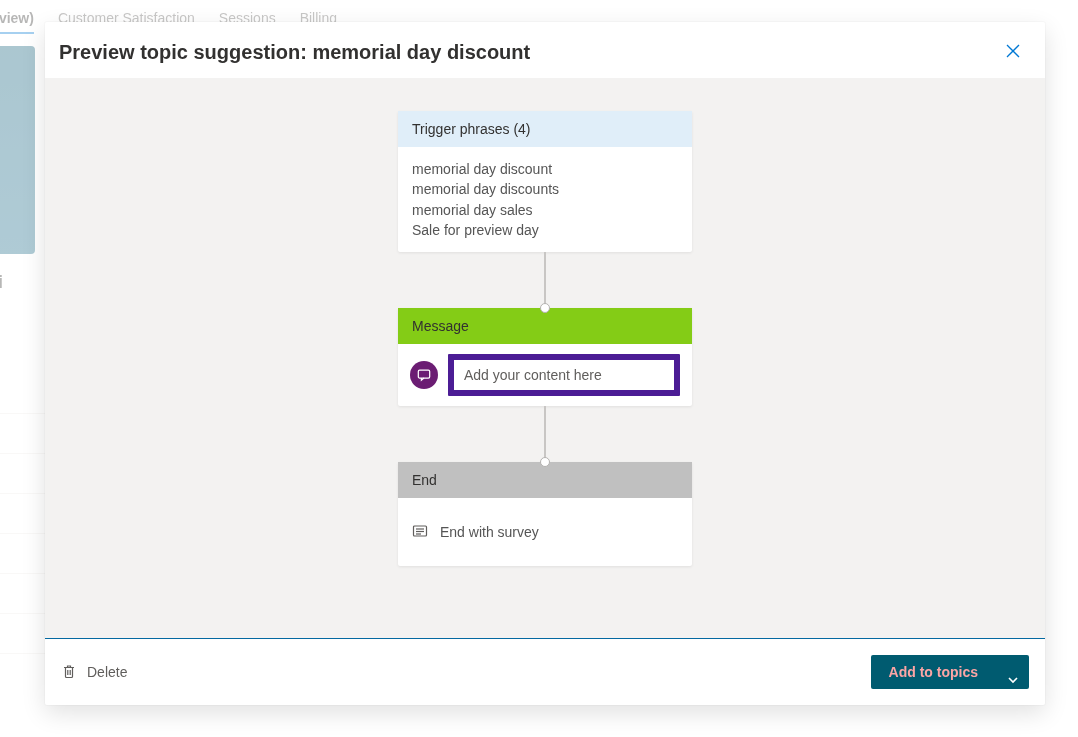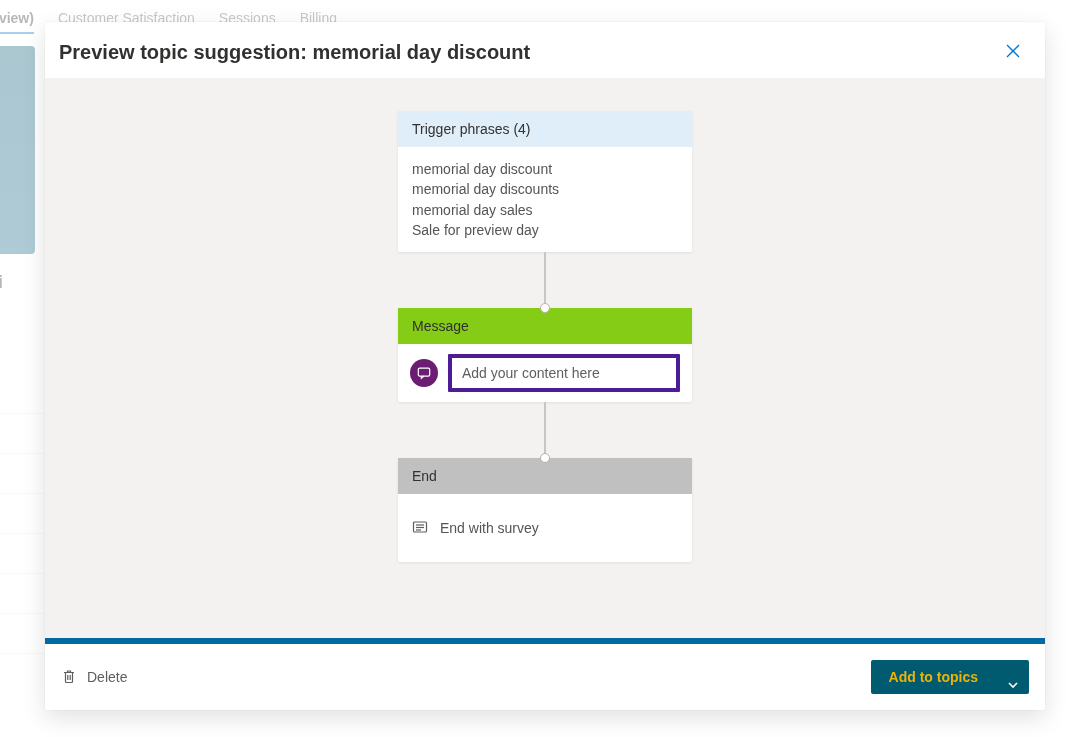--- a/index.html
+++ b/index.html
@@ -149,21 +149,21 @@
     .msg-icon {
       width: 28px; height: 28px;
       border-radius: 50%;
       background: #6b1d73;
       display: flex; align-items: center; justify-content: center;
       flex-shrink: 0;
     }
     .msg-icon svg { width: 14px; height: 14px; stroke: #fff; fill: none; }
     .msg-input {
       flex: 1;
-      border: 4px solid #4c1d95;
+      border: 6px solid #4c1d95;
       padding: 7px 10px;
       font-size: 14px;
       color: #555;
       border-radius: 1px;
       font-family: inherit;
     }
     .msg-input::placeholder { color: #605e5c; }
 
     .node-end .node-body {
       display: flex;
@@ -192,37 +192,37 @@
       border-radius: 50%;
     }
     .conn-1 { height: 56px; }
     .conn-2 { height: 56px; }
 
     .modal-footer {
       display: flex;
       align-items: center;
       justify-content: space-between;
       padding: 16px;
-      border-top: 6px solid #0369a1;
+      border-top: 1px solid #0369a1;
     }
     .delete-btn {
       display: inline-flex;
       align-items: center;
       gap: 10px;
       color: #605e5c;
       cursor: pointer;
       font-size: 14px;
     }
     .delete-btn svg { width: 16px; height: 16px; }
 
     .add-btn {
       display: inline-flex;
       align-items: flex-end;
       background: #005b70;
-      color: #eab308;
+      color: #fca5a5;
       border-radius: 2px;
       overflow: hidden;
       cursor: pointer;
     }
     .add-btn .label {
       padding: 9px 18px;
       font-size: 14px;
       font-weight: 600;
     }
     .add-btn .divider {

